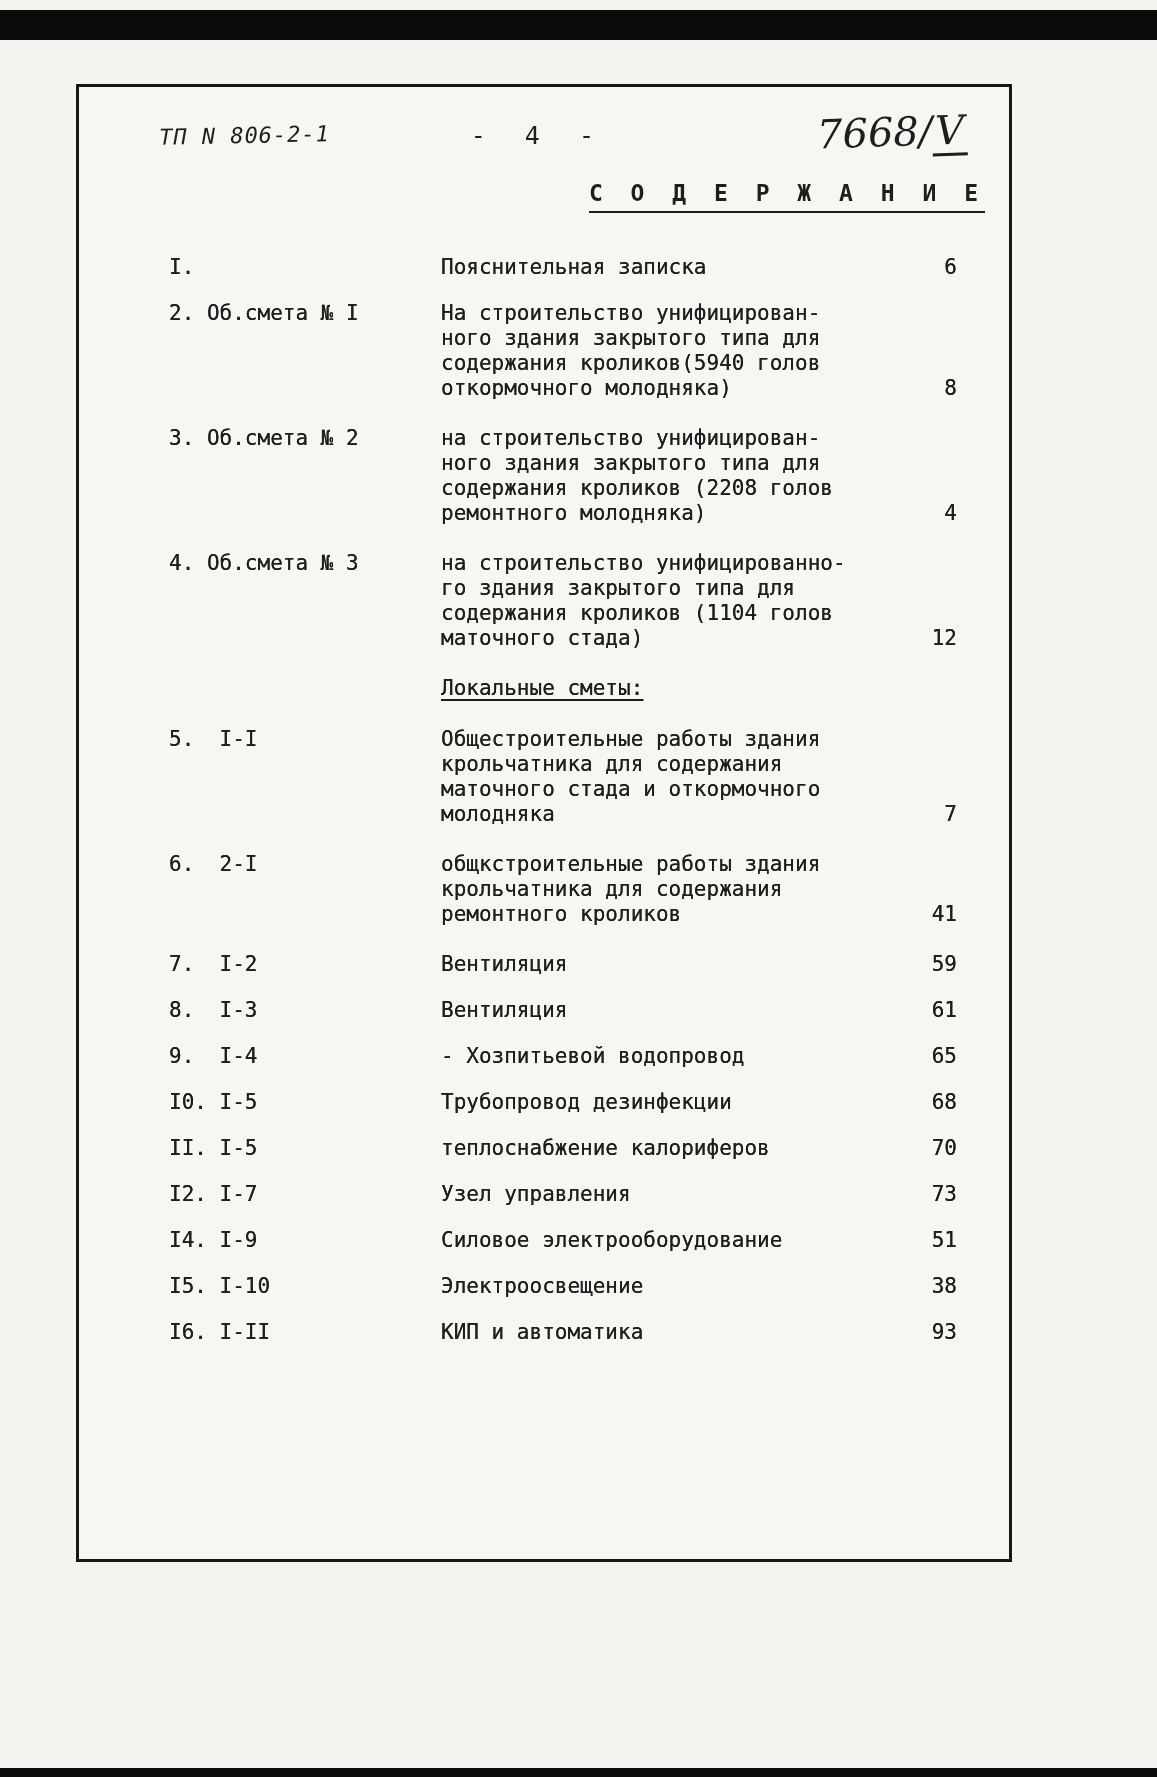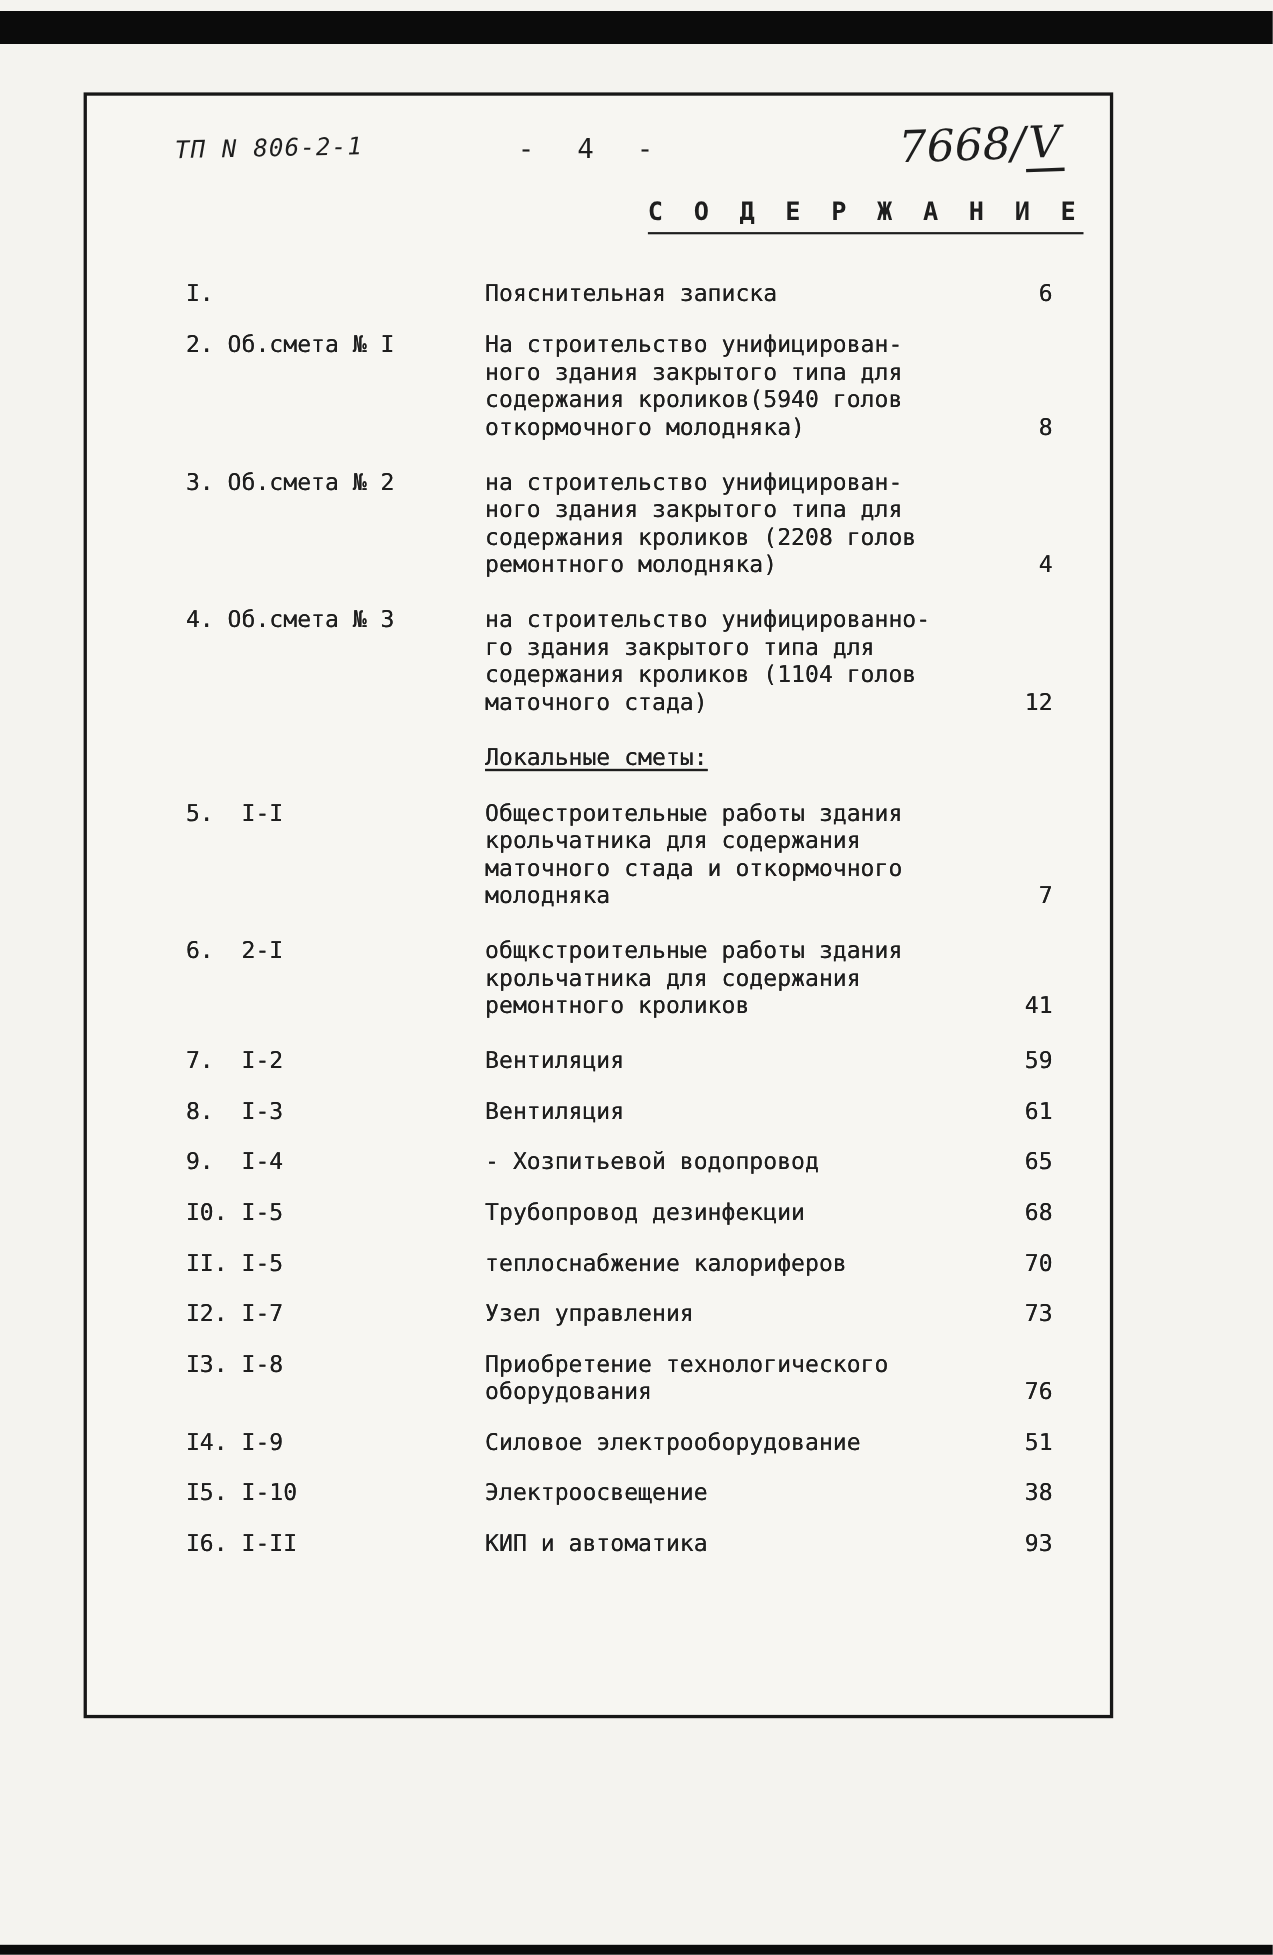--- a/index.html
+++ b/index.html
@@ -159,26 +159,20 @@
       <div class="col-desc">теплоснабжение калориферов</div>
       <div class="col-page">70</div>
     </div>
 
     <div class="toc-row">
       <div class="col-num">I2. I-7</div>
       <div class="col-desc">Узел управления</div>
       <div class="col-page">73</div>
     </div>
 
-    <div class="toc-row">
-      <div class="col-num">I3. I-8</div>
-      <div class="col-desc">Приобретение технологического
-оборудования</div>
-      <div class="col-page">76</div>
-    </div>
 
     <div class="toc-row">
       <div class="col-num">I4. I-9</div>
       <div class="col-desc">Силовое электрооборудование</div>
       <div class="col-page">51</div>
     </div>
 
     <div class="toc-row">
       <div class="col-num">I5. I-10</div>
       <div class="col-desc">Электроосвещение</div>

